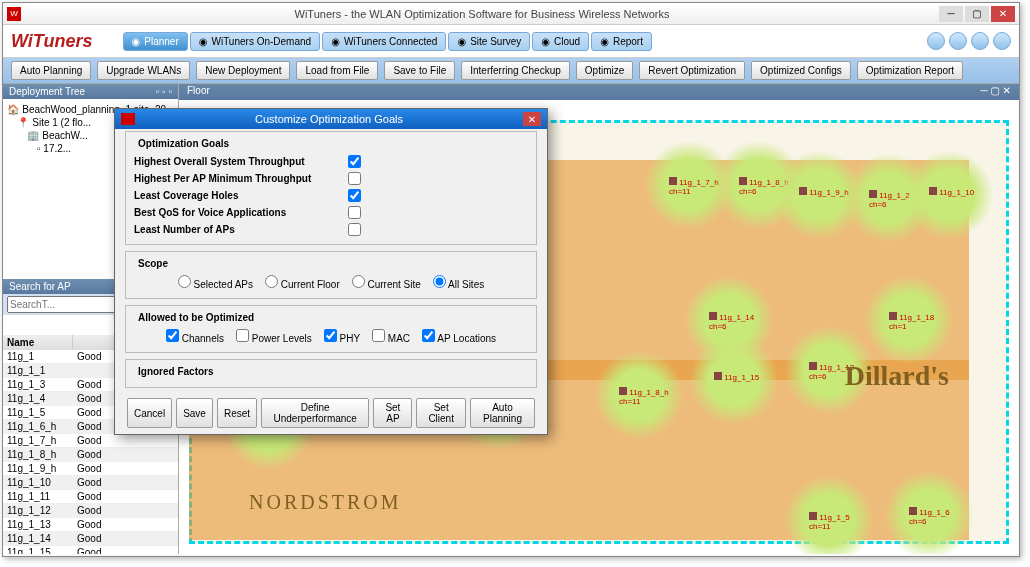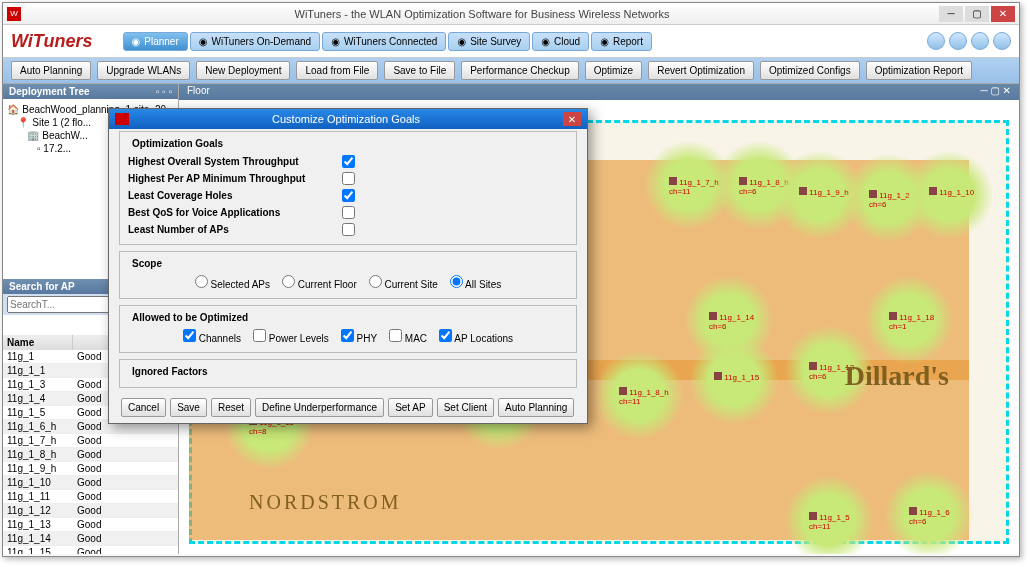--- a/index.html
+++ b/index.html
@@ -18,21 +18,21 @@
 .tab { background: linear-gradient(#c8e0f8,#a8d0f0); border: 1px solid #78a8d8; border-radius: 3px; padding: 3px 8px; display: flex; align-items: center; gap: 4px; cursor: pointer; font-size: 10px; }
 .tab.active { background: linear-gradient(#80c0f0,#4090d0); color: #fff; }
 .tabs-right { margin-left: auto; display: flex; gap: 4px; }
 .tabs-right .rbtn { width: 18px; height: 18px; border-radius: 9px; background: linear-gradient(#d0e8ff,#90c0e8); border: 1px solid #78a8d8; cursor: pointer; }
 
 .toolbar { background: linear-gradient(#b0d0f0,#98c0e8); padding: 3px 8px; display: flex; gap: 6px; border-top: 1px solid #ccc; border-bottom: 1px solid #aaa; }
 .toolbtn { background: linear-gradient(#fefefe,#e0e0e0); border: 1px solid #999; border-radius: 2px; padding: 3px 8px; cursor: pointer; font-size: 10px; white-space: nowrap; }
 
 .main { display: flex; height: 470px; }
 .left { width: 176px; border-right: 1px solid #aaa; background: #d8e8f8; display: flex; flex-direction: column; }
-.panelhead { background: linear-gradient(#7090b0,#5878a0); color: #fff; padding: 2px 6px; display: flex; align-items: flex-start; justify-content: space-between; font-size: 10px; font-weight: bold; }
+.panelhead { background: linear-gradient(#7090b0,#5878a0); color: #fff; padding: 2px 6px; display: flex; align-items: flex-start; justify-content: space-between; font-size: 10px; }
 .tree { background: #fff; padding: 4px; font-size: 10px; flex: 0 0 auto; height: 180px; overflow: hidden; }
 .tree .row { padding: 1px 0; white-space: nowrap; }
 .search { background: #d0e0f0; padding: 2px 4px; font-size: 10px; }
 .search input { width: 100%; font-size: 10px; padding: 1px; }
 .aptable { flex: 1; background: #fff; overflow: hidden; }
 .aptable .thead { display: flex; background: linear-gradient(#eee,#ddd); font-weight: bold; margin-top: 20px; }
 .aptable .thead div { padding: 2px 4px; border-right: 1px solid #ccc; }
 .aptable .tr { display: flex; border-bottom: 1px solid #eee; }
 .aptable .tr div { padding: 1px 4px; }
 .col1 { width: 70px; }
@@ -45,21 +45,21 @@
 .mapinner { position: absolute; left: 10px; top: 20px; right: 10px; bottom: 10px; background: #f8f4e8; }
 .coverage { position: absolute; background: radial-gradient(circle, #c8e878 0%, #c8e878 40%, transparent 70%); border-radius: 50%; width: 90px; height: 90px; }
 .bldg { position: absolute; background: rgba(230,150,50,0.6); }
 .border { position: absolute; border: 3px dashed #00d8e8; }
 .aplabel { position: absolute; font-size: 8px; color: #c00; white-space: nowrap; }
 .apicon { display: inline-block; width: 8px; height: 8px; background: #844; }
 .toptoolbar { position: absolute; top: 20px; left: 50%; transform: translateX(-50%); background: #fff; border: 1px solid #ccc; padding: 2px 6px; display: flex; gap: 6px; }
 .dillards { position: absolute; right: 60px; top: 240px; font-family: serif; font-size: 28px; color: #806020; font-weight: bold; }
 .nordstrom { position: absolute; left: 60px; bottom: 30px; font-family: serif; font-size: 20px; color: #806020; letter-spacing: 3px; }
 
-.dialog { position: absolute; left: 108px; top: 108px; width: 480px; background: #f0f0f0; border: 1px solid #666; box-shadow: 4px 4px 12px rgba(0,0,0,0.4); z-index: 100; }
+.dialog { position: absolute; left: 114px; top: 108px; width: 434px; background: #f0f0f0; border: 1px solid #666; box-shadow: 4px 4px 12px rgba(0,0,0,0.4); z-index: 100; }
 .dialog .dtitle { background: linear-gradient(#2888e8,#1060c0); color: #fff; padding: 3px 6px; display: flex; align-items: center; }
 .dialog .dtitle span { flex: 1; text-align: center; font-size: 11px; }
 .dialog .dclose { width: 18px; height: 14px; background: #c44; color: #fff; display: flex; align-items: center; justify-content: center; cursor: pointer; font-size: 10px; }
 .dialog .dbody { padding: 2px 10px; }
 .fieldset { border: 1px solid #bbb; margin-bottom: 6px; padding: 6px 8px; }
 .fieldset .legend { font-weight: bold; font-size: 10px; margin-bottom: 4px; margin-top: -12px; background: #f0f0f0; display: inline-block; padding: 0 4px; }
 .goalrow { display: flex; align-items: center; padding: 2px 0; }
 .goalrow label { width: 210px; font-size: 10px; }
 .goalrow input[type=checkbox] { margin-left: 4px; }
 .radiorow { text-align: center; padding: 2px 0; }
@@ -98,21 +98,21 @@
       <div class="rbtn"></div>
     </div>
   </div>
 
   <div class="toolbar">
     <div class="toolbtn">Auto Planning</div>
     <div class="toolbtn">Upgrade WLANs</div>
     <div class="toolbtn">New Deployment</div>
     <div class="toolbtn">Load from File</div>
     <div class="toolbtn">Save to File</div>
-    <div class="toolbtn">Performance Checkup</div>
+    <div class="toolbtn">Interferring Checkup</div>
     <div class="toolbtn">Optimize</div>
     <div class="toolbtn">Revert Optimization</div>
     <div class="toolbtn">Optimized Configs</div>
     <div class="toolbtn">Optimization Report</div>
   </div>
 
   <div class="main">
     <div class="left">
       <div class="panelhead">
         <span>Deployment Tree</span>

